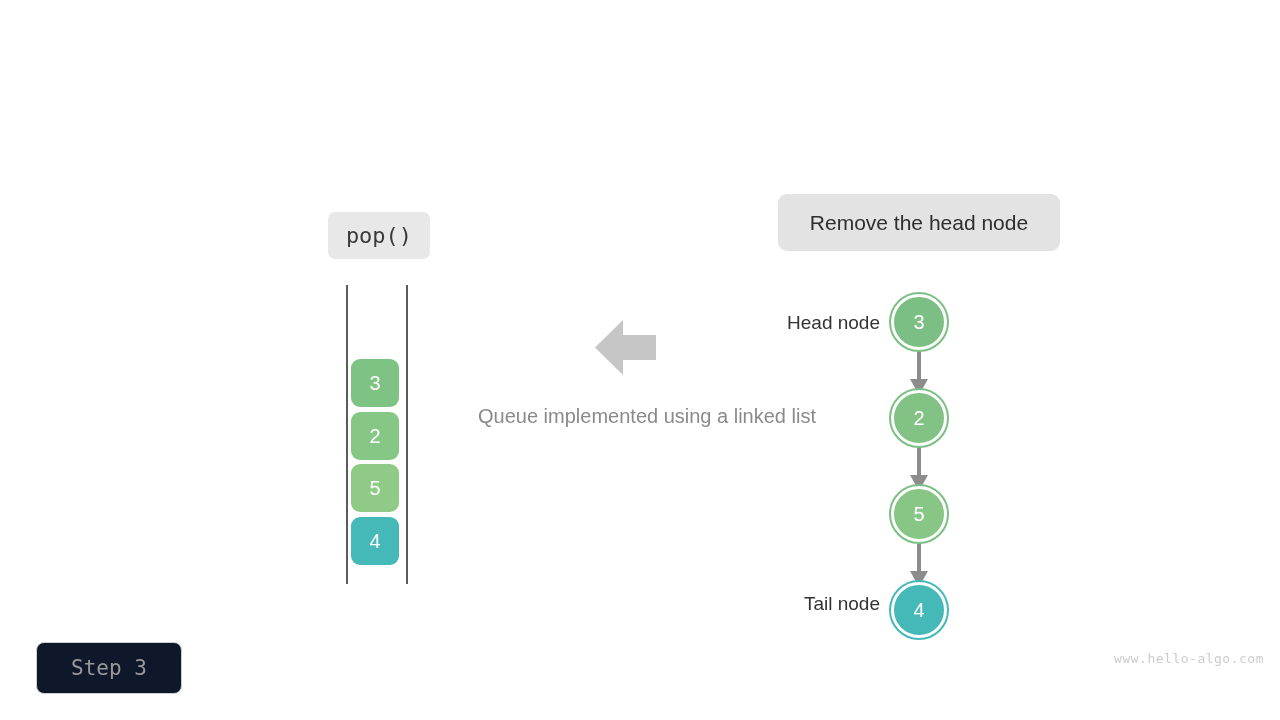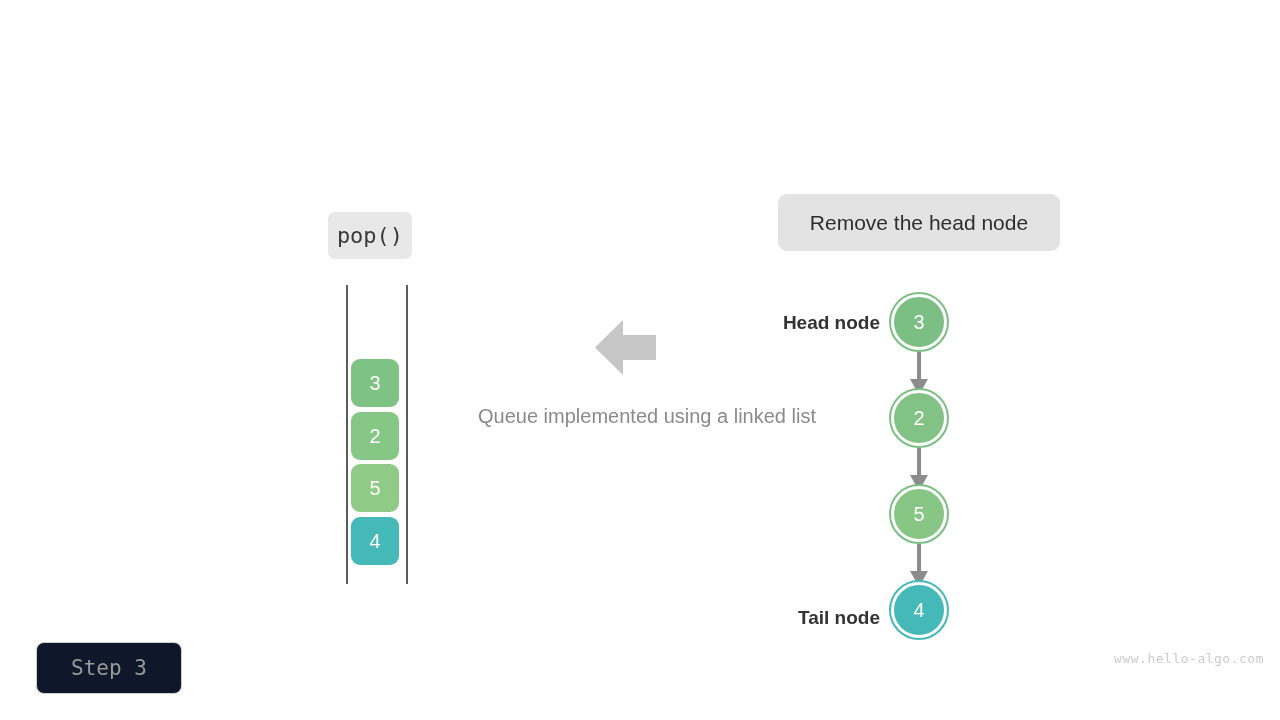--- a/index.html
+++ b/index.html
@@ -17,21 +17,21 @@
     position: relative;
     width: 1280px;
     height: 720px;
   }
 
   
   .op-chip {
     position: absolute;
     left: 328px;
     top: 212px;
-    width: 84px;
+    width: 102px;
     height: 47px;
     background: #e8e8e8;
     border-radius: 7px;
     display: flex;
     align-items: center;
     justify-content: center;
     font-family: "DejaVu Sans Mono", monospace;
     font-size: 22px;
     color: #3a3a3a;
     letter-spacing: 0px;
@@ -144,21 +144,21 @@
     left: 163px;
     width: 32px;
     height: 44px;
   }
 
   .side-label {
     position: absolute;
     width: 140px;
     text-align: right;
     font-size: 19px;
-    font-weight: bold;
+    font-weight: normal;
     color: #333333;
   }
 
   
   .step-badge {
     position: absolute;
     left: 36px;
     top: 642px;
     width: 144px;
     height: 50px;
@@ -207,21 +207,21 @@
   <div class="big-arrow">
     <svg viewBox="0 0 61 57" width="61" height="57" aria-hidden="true">
       <polygon points="0,28.5 28,1 28,16 61,16 61,41 28,41 28,56" fill="#c6c6c6"></polygon>
     </svg>
   </div>
 
   <div class="caption">Queue implemented using a linked list</div>
 
   <div class="ll-wrap">
     <div class="side-label" style="left:0px; top:27px;">Head node</div>
-    <div class="side-label" style="left:0px; top:322px;">Tail node</div>
+    <div class="side-label" style="left:0px; top:308px;">Tail node</div>
     <div id="ll-connectors">
         <div class="ll-connector" style="top: 67px;"><svg viewBox="0 0 32 44" width="32" height="44" aria-hidden="true">
             <line x1="16" y1="0" x2="16" y2="31" stroke="#8c8c8c" stroke-width="4"></line>
             <polygon points="16,43 7,27 25,27" fill="#8c8c8c"></polygon>
           </svg></div>
         <div class="ll-connector" style="top: 163px;"><svg viewBox="0 0 32 44" width="32" height="44" aria-hidden="true">
             <line x1="16" y1="0" x2="16" y2="31" stroke="#8c8c8c" stroke-width="4"></line>
             <polygon points="16,43 7,27 25,27" fill="#8c8c8c"></polygon>
           </svg></div>
         <div class="ll-connector" style="top: 259px;"><svg viewBox="0 0 32 44" width="32" height="44" aria-hidden="true">

